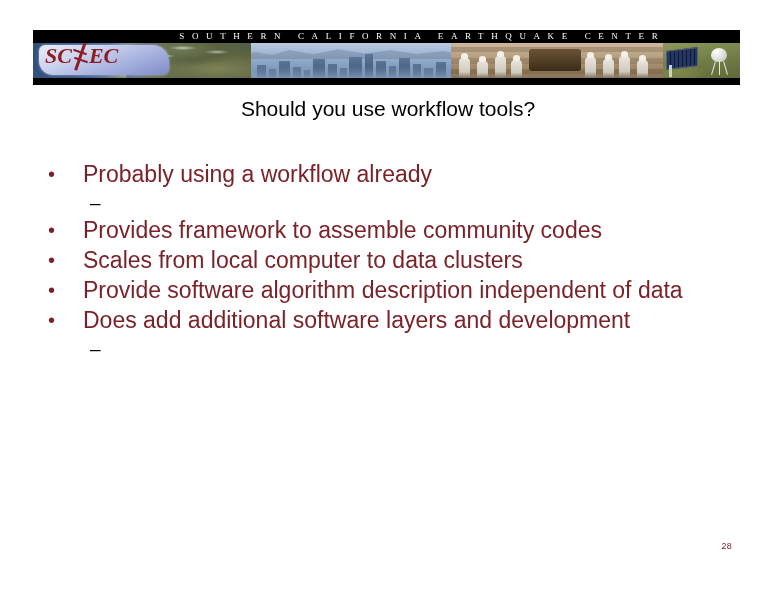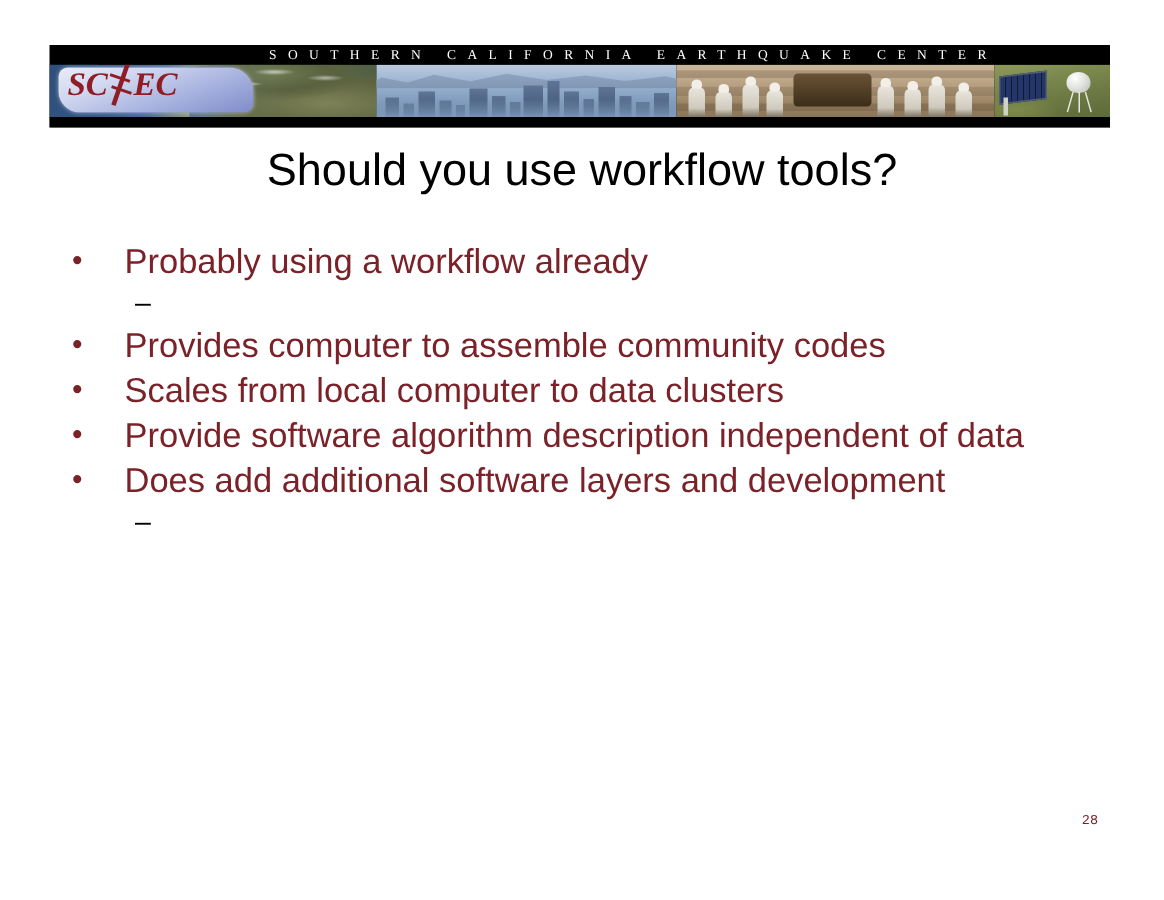--- a/index.html
+++ b/index.html
@@ -270,21 +270,21 @@
     background: #e6e7e0;
   }
 
   
   .slide-title {
     position: absolute;
     left: 0;
     top: 97px;
     width: 776px;
     text-align: center;
-    font-size: 30px;
+    font-size: 21px;
     color: #000000;
     font-family: "Liberation Sans", sans-serif;
     font-weight: normal;
     letter-spacing: 0px;
   }
 
   
   .body {
     position: absolute;
     left: 44px;
@@ -426,21 +426,21 @@
       <span class="marker">•</span>
       <span class="btext">Probably using a workflow already</span>
     </div>
 
     <div class="bullet level2">
       <span class="marker">–</span>
     </div>
 
     <div class="bullet level1">
       <span class="marker">•</span>
-      <span class="btext">Provides computer to assemble community codes</span>
+      <span class="btext">Provides framework to assemble community codes</span>
     </div>
 
     <div class="bullet level1">
       <span class="marker">•</span>
       <span class="btext">Scales from local computer to data clusters</span>
     </div>
 
     <div class="bullet level1">
       <span class="marker">•</span>
       <span class="btext">Provide software algorithm description independent of data</span>

